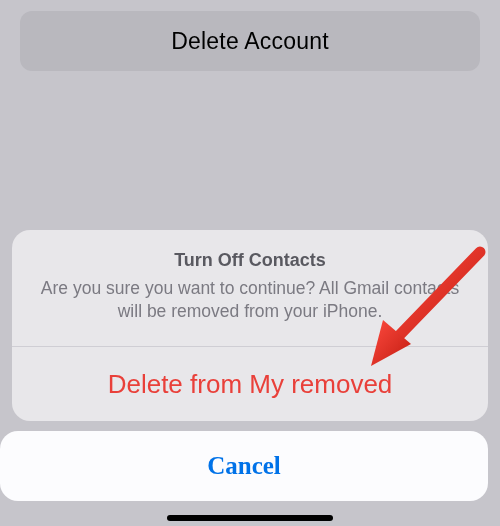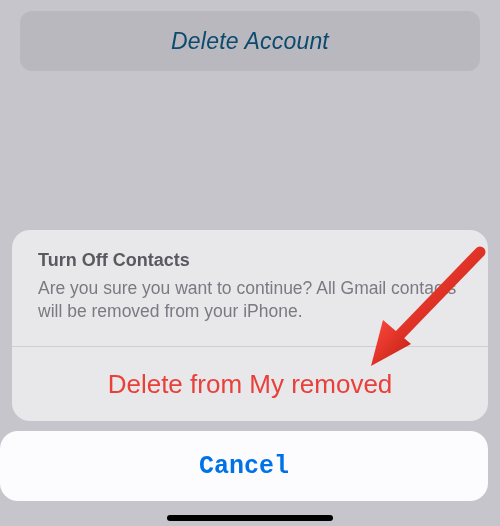--- a/index.html
+++ b/index.html
@@ -11,39 +11,39 @@
     }
     .delete-acct-btn {
       position: absolute;
       top: 11px;
       left: 20px;
       right: 20px;
       height: 60px;
       background: #b9b8be;
       border-radius: 12px;
       border: none;
-      color: #0c4a6e;
+      color: #000000;
       font-size: 23px;
       font-weight: 400;
       font-family: inherit;
       cursor: pointer;
       letter-spacing: 0.2px;
-      font-style: italic;
     }
     .sheet {
       position: absolute;
       left: 12px;
       right: 12px;
       bottom: 105px;
       background: #e8e7ea;
       border-radius: 18px;
       overflow: hidden;
     }
     .sheet-header {
       padding: 20px 26px 22px 26px;
+      text-align: center;
     }
     .sheet-title {
       color: #595960;
       font-size: 18px;
       font-weight: 600;
       margin-bottom: 6px;
     }
     .sheet-message {
       color: #7b7a82;
       font-size: 17.5px;
@@ -69,21 +69,21 @@
       left: 0;
       right: 12px;
       bottom: 25px;
       height: 70px;
       background: #fcfcfe;
       border-radius: 18px;
       border: none;
       color: #0072e8;
       font-size: 25px;
       font-weight: 600;
-      font-family: Liberation Mono, monospace;
+      font-family: Liberation Serif, serif;
       cursor: pointer;
     }
     .home-indicator {
       position: absolute;
       bottom: 5px;
       left: 50%;
       transform: translateX(-50%);
       width: 166px;
       height: 6px;
       background: #000;

